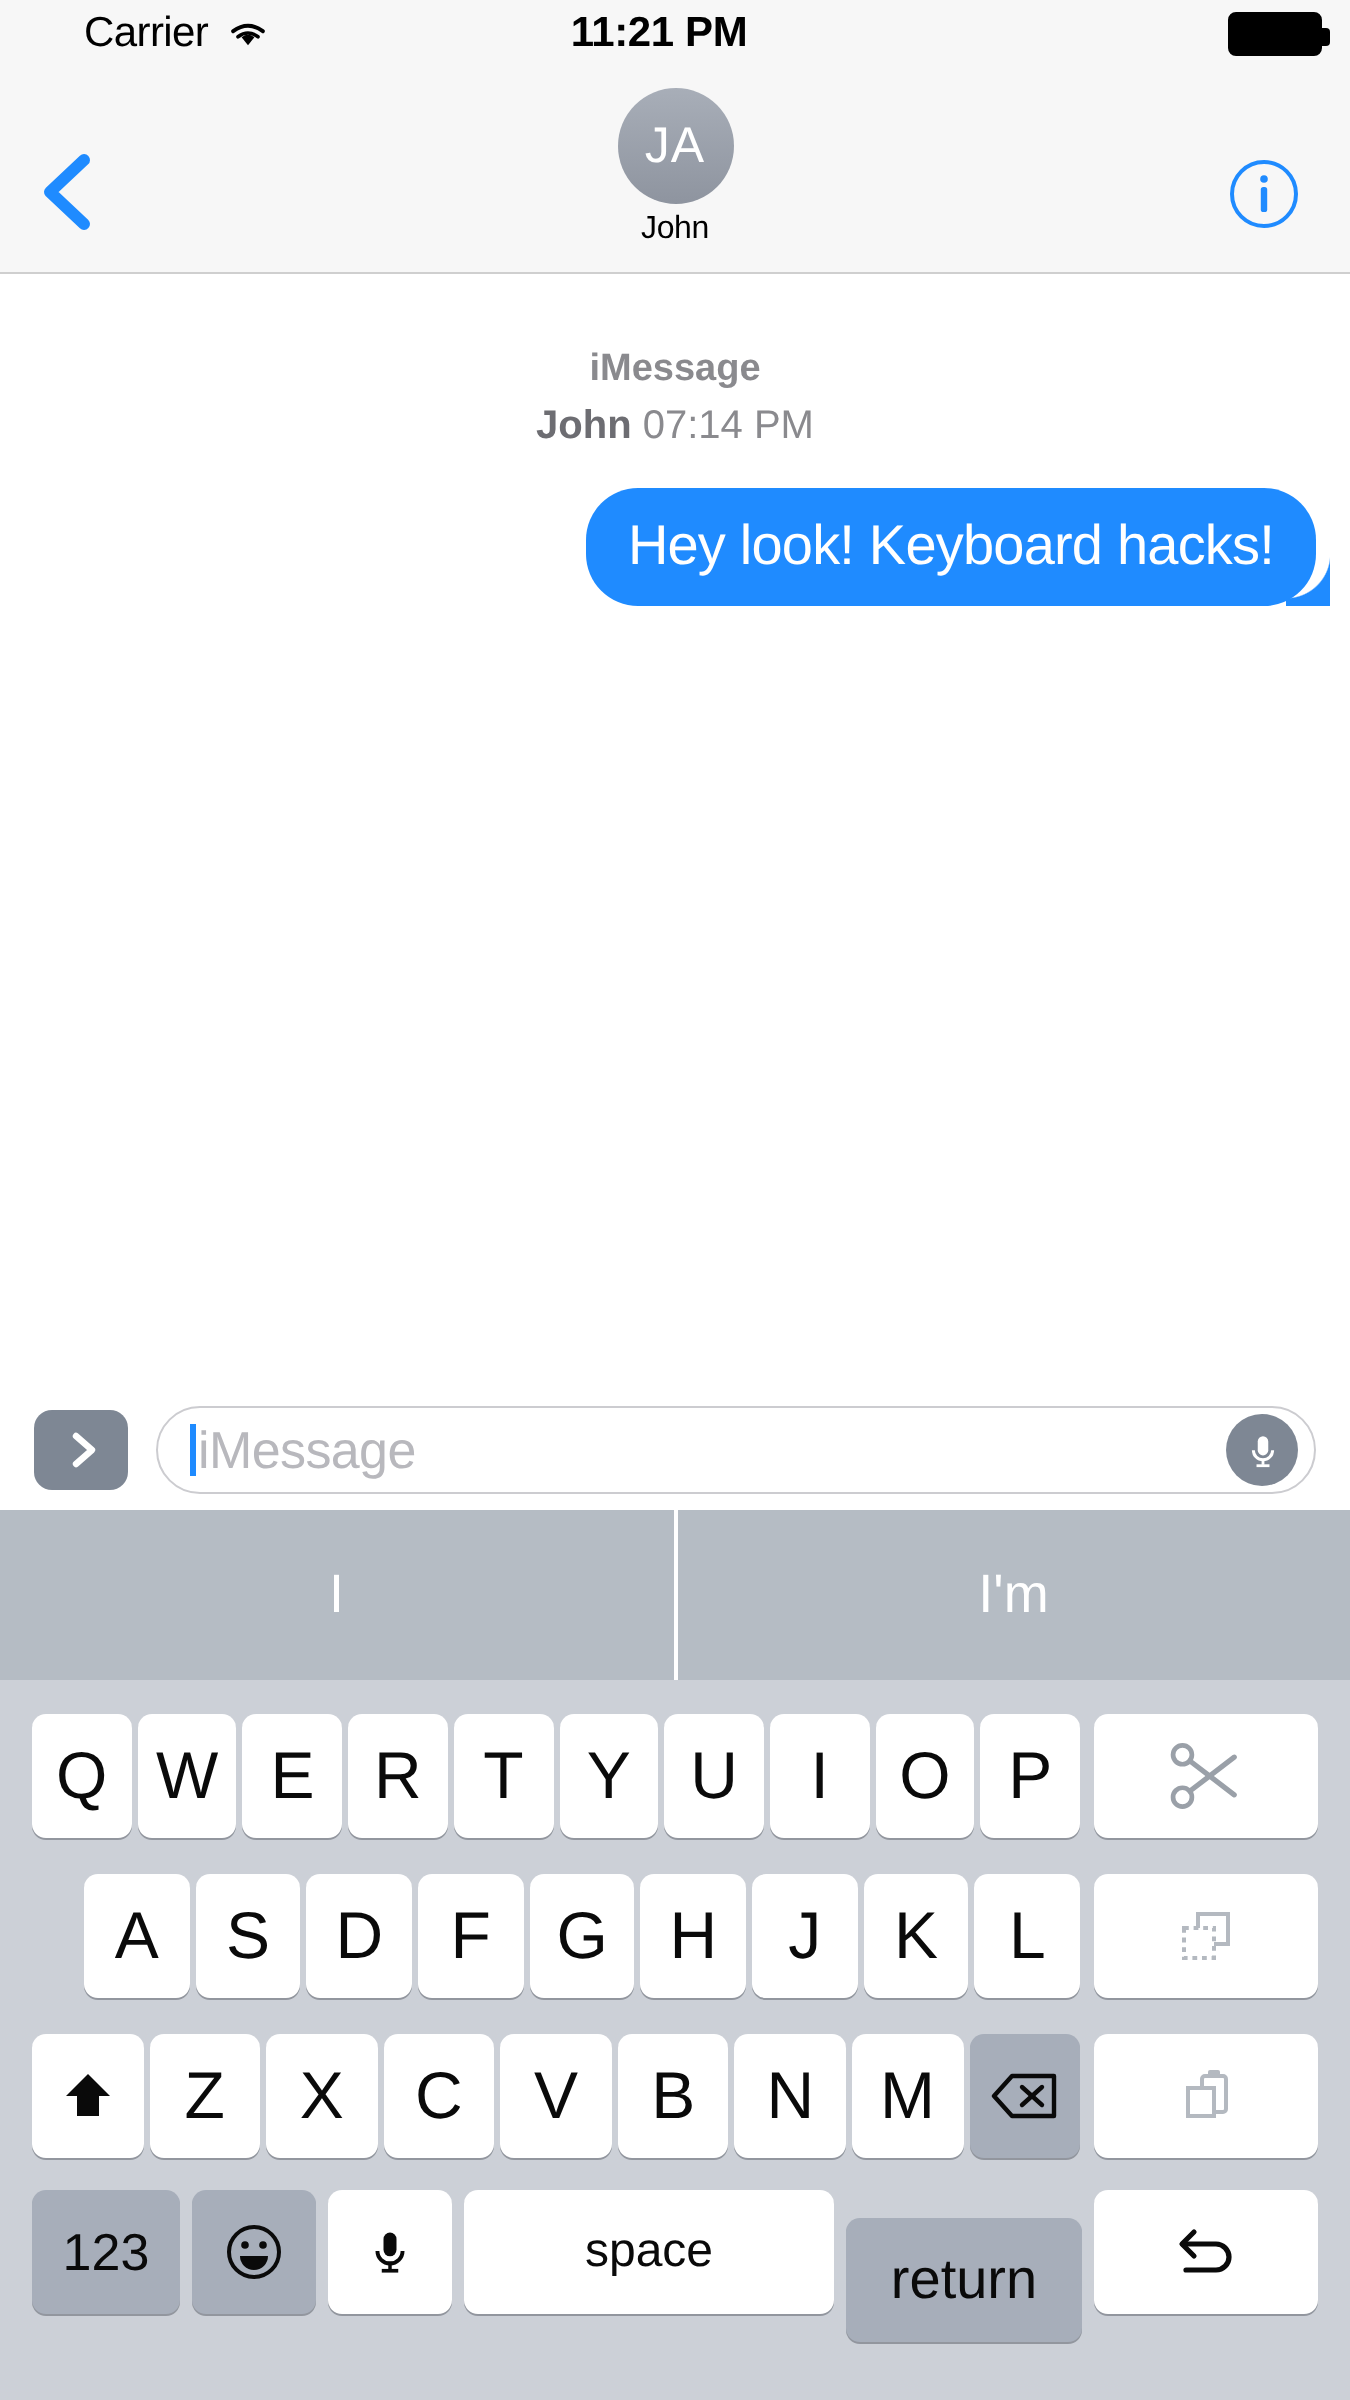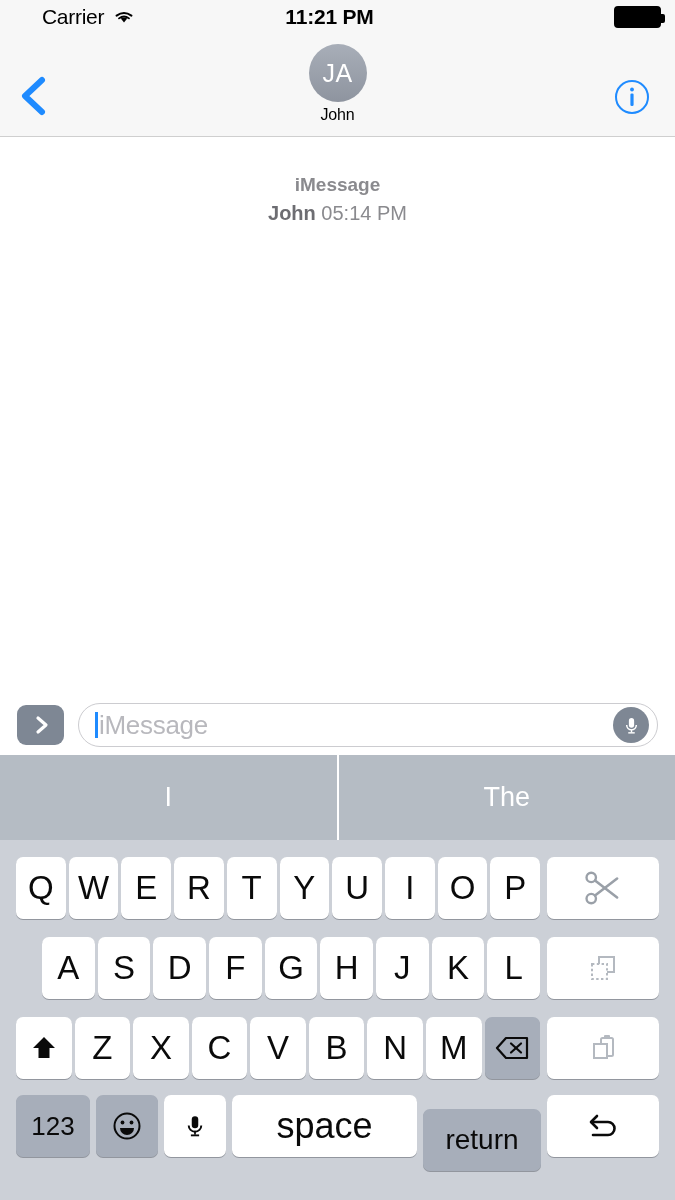--- a/index.html
+++ b/index.html
@@ -150,21 +150,21 @@
     box-shadow:0 1px 0 rgba(135,140,148,0.85);
     cursor:pointer; user-select:none;
   }
   .key.letter { flex:1; min-width:0; }
   .key.wide-special { width:112px; flex:none; margin-left:4px; }
   .key.shift { flex:1; }
   .key.delete { flex:1; background:#a7aeba; }
   .key.num { width:74px; flex:none; font-size:26px; background:#a7aeba; }
   .key.emoji { width:62px; flex:none; background:#a7aeba; }
   .key.mic-key { width:62px; flex:none; }
-  .key.space { flex:1; font-size:36px; }
+  .key.space { flex:1; font-size:24px; }
   .key.return { width:118px; flex:none; background:#a7aeba; font-size:28px;margin-top:28px; }
   .key.undo { width:112px; flex:none; }
   .key svg { display:block; }
 </style>
 </head>
 <body>
 
 <div class="status-bar">
   <div class="status-left">
     <span class="carrier-text">Carrier</span>
@@ -201,21 +201,24 @@
       <circle cx="19" cy="19" r="16" stroke="#1f8bff" stroke-width="2" fill="none"></circle>
       <circle cx="19" cy="11.5" r="1.9" fill="#1f8bff"></circle>
       <rect x="17.4" y="15.5" width="3.2" height="12.5" rx="1.3" fill="#1f8bff"></rect>
     </svg>
   </div>
 </div>
 
 <div class="conversation">
   <div class="msg-meta">
     <span class="msg-service">iMessage</span>
-    <span class="msg-timestamp"><b>John</b> <span>05:14 PM</span></span>
+    <span class="msg-timestamp"><b>John</b> <span>07:14 PM</span></span>
+  </div>
+  <div class="bubble-row">
+    <div class="bubble-sent">Hey look! Keyboard hacks!</div>
   </div>
 </div>
 
 <div class="input-bar">
   <div class="send-arrow-btn">
     <svg viewBox="0 0 24 24" width="24" height="24">
       <path d="M9 5 L17 12 L9 19" stroke="#fff" stroke-width="3.2" fill="none" stroke-linecap="round" stroke-linejoin="round"></path>
     </svg>
   </div>
   <div class="text-field">
@@ -227,21 +230,21 @@
         <path d="M6.5 11.5 a5.5 5.5 0 0 0 11 0" stroke="#fff" stroke-width="1.7" fill="none"></path>
         <rect x="11.2" y="16.5" width="1.6" height="3.4" fill="#fff"></rect>
         <rect x="8.3" y="19.6" width="7.4" height="1.6" fill="#fff"></rect>
       </svg>
     </span>
   </div>
 </div>
 
 <div class="predictive-bar">
   <div class="pred-item">I</div>
-  <div class="pred-item">The</div>
+  <div class="pred-item">I'm</div>
 </div>
 
 <div class="keyboard">
 
   <div class="kb-row row1">
     <div class="key letter">Q</div>
     <div class="key letter">W</div>
     <div class="key letter">E</div>
     <div class="key letter">R</div>
     <div class="key letter">T</div>

